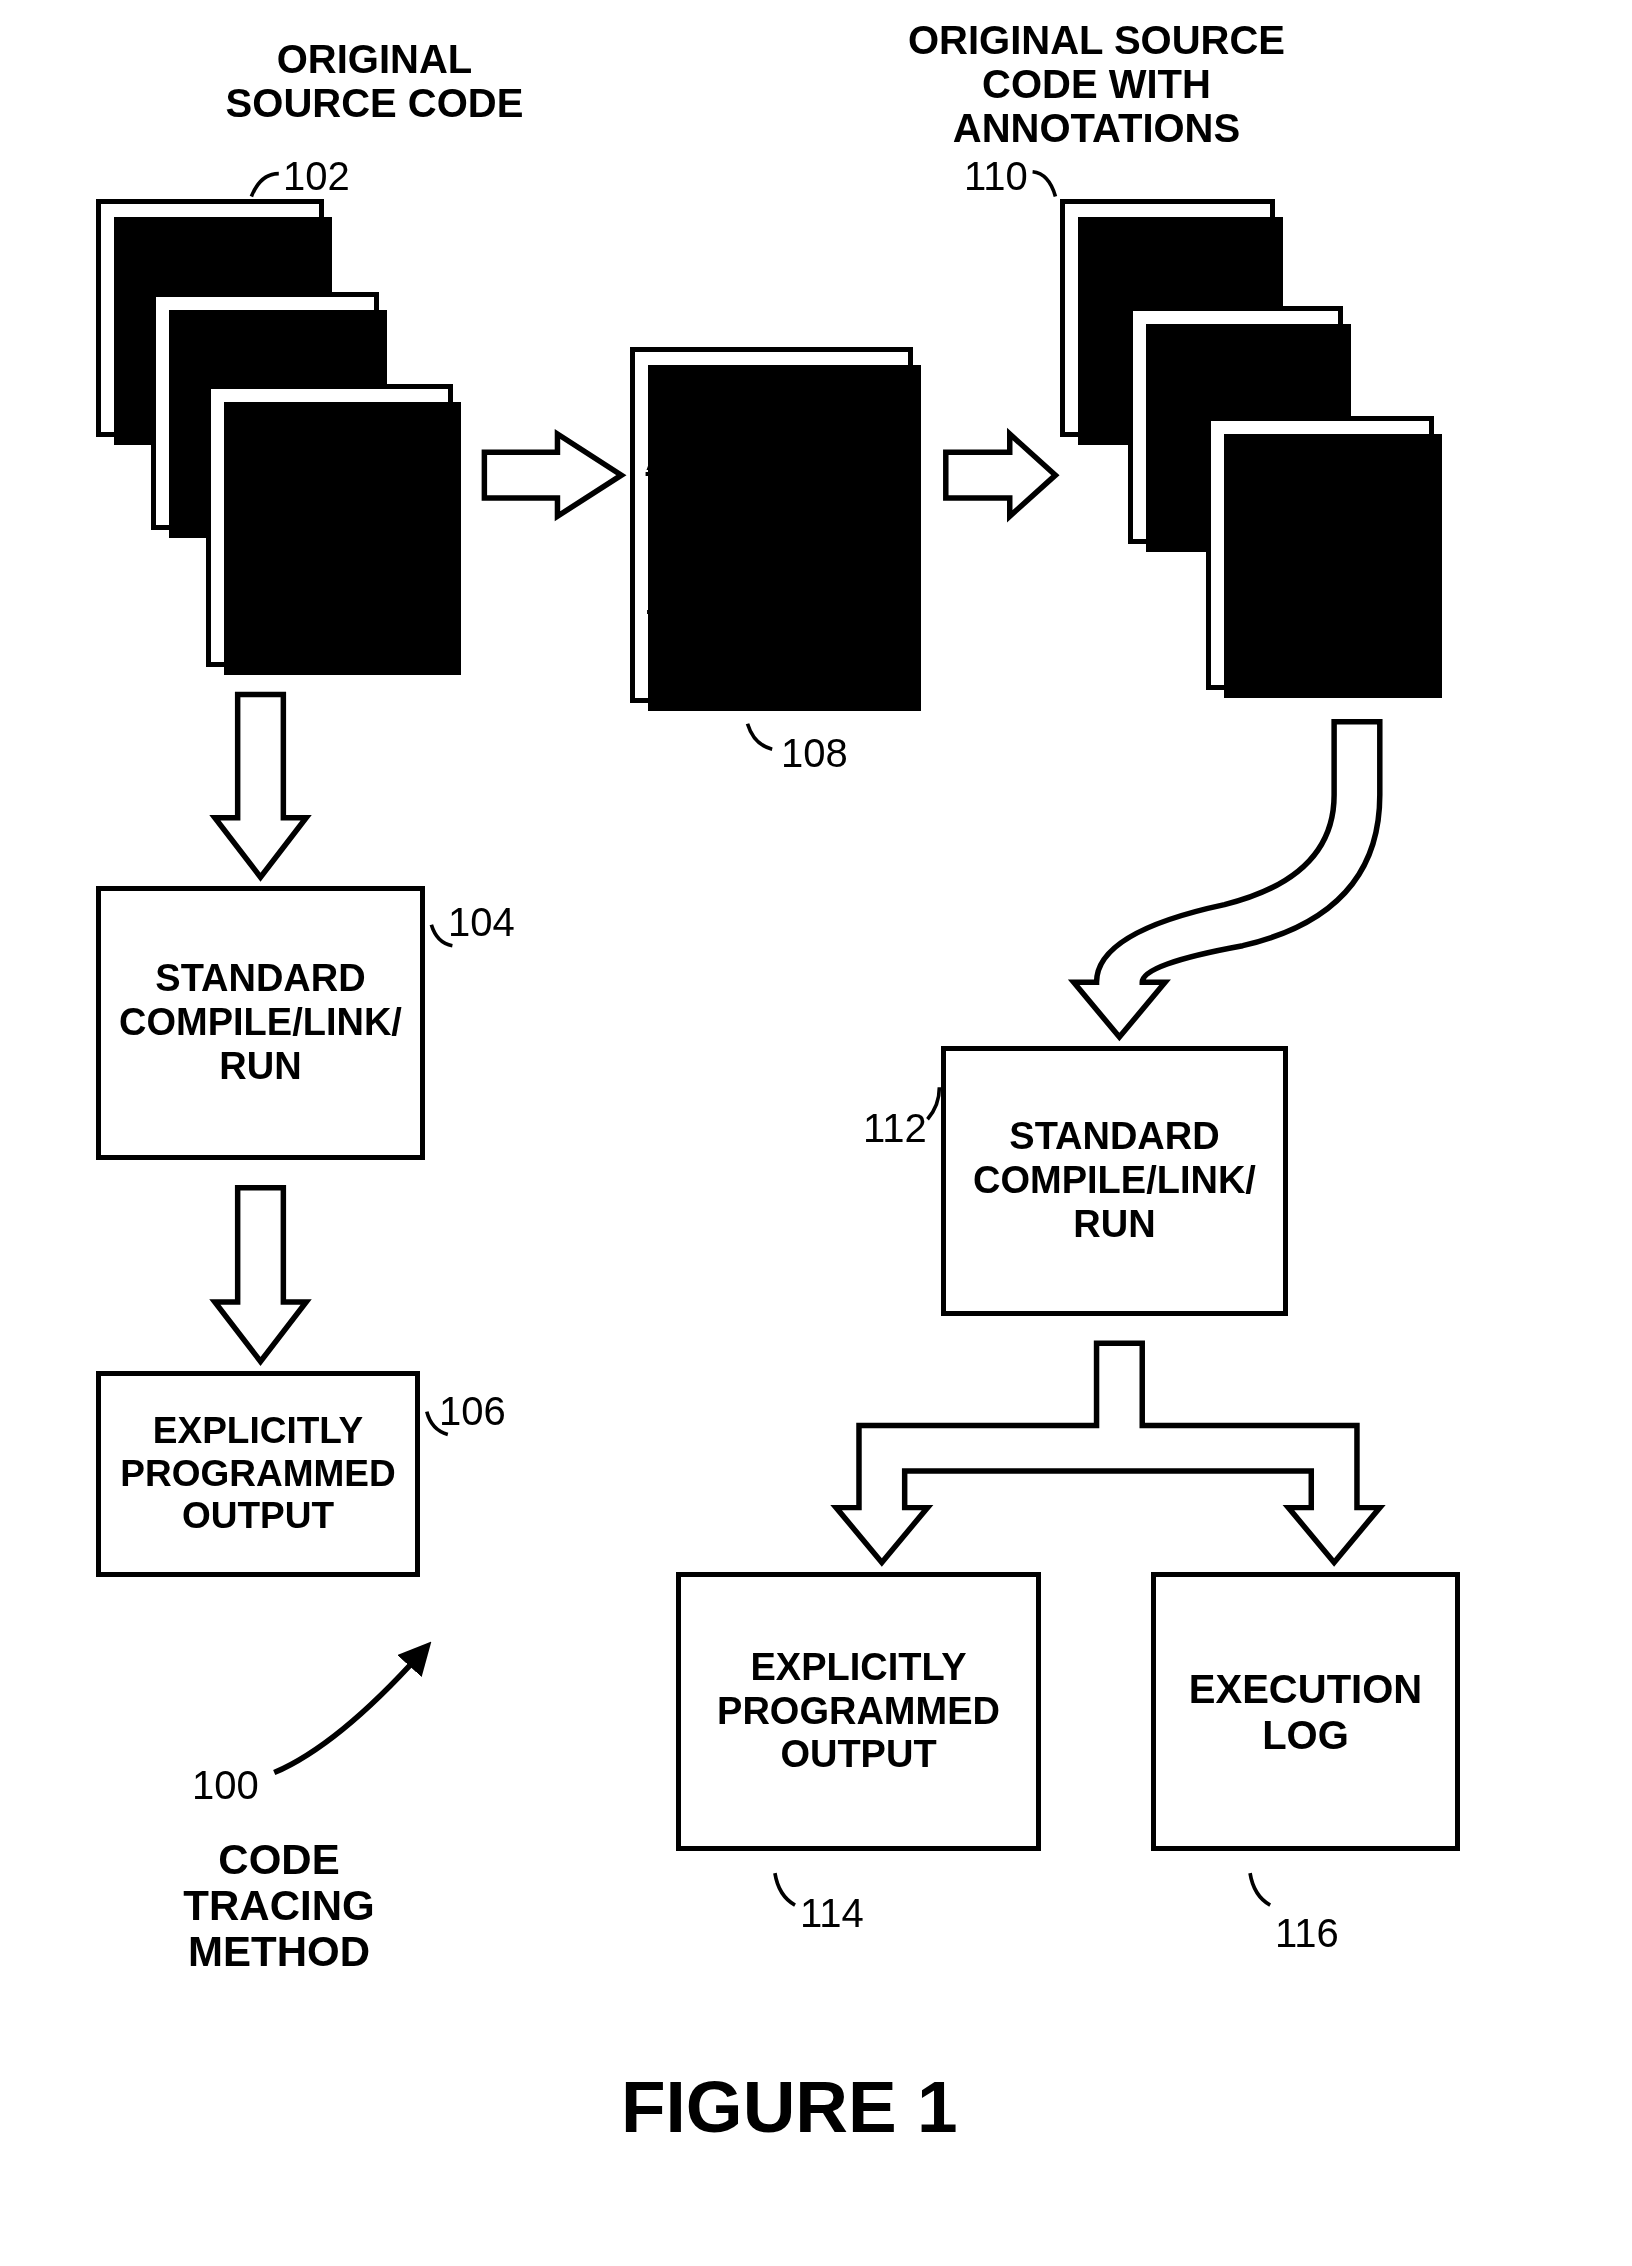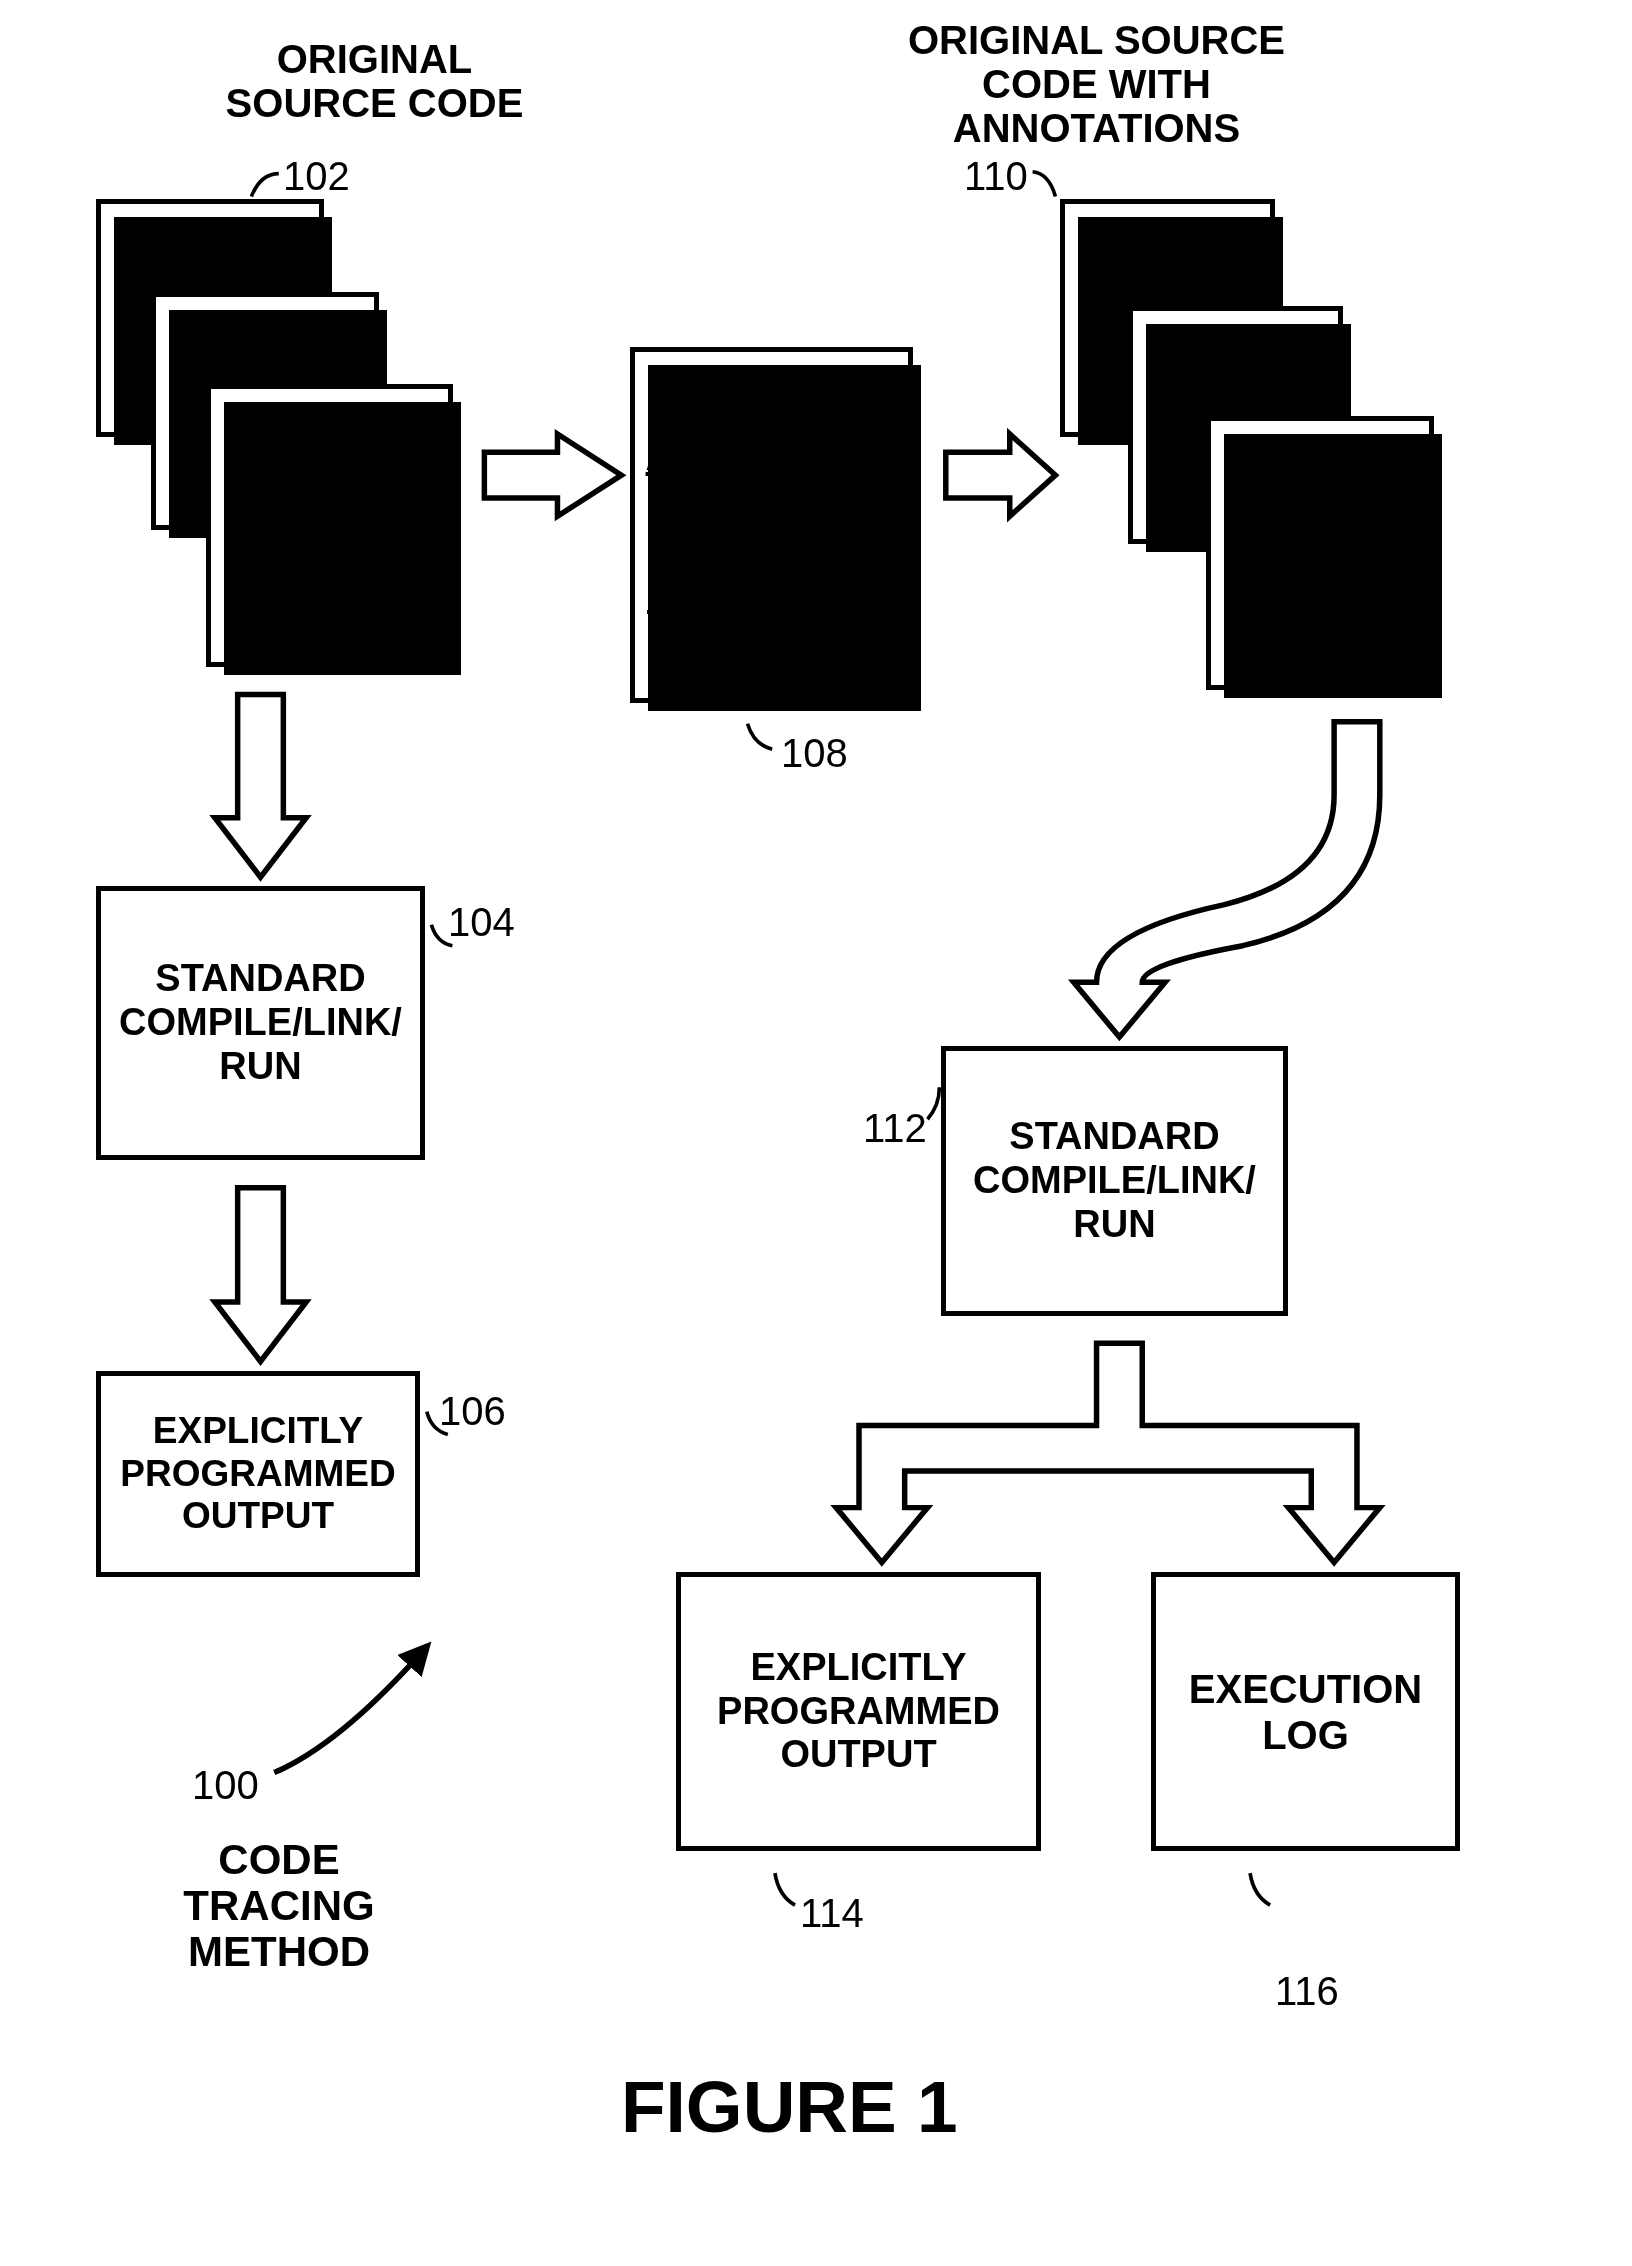--- a/index.html
+++ b/index.html
@@ -136,21 +136,21 @@
   <div class="ref" style="left:863px; top:1106px;">112</div>
 
   <div class="box shadow" style="left:676px; top:1572px; width:365px; height:279px; font-size:38px;">
     <span>EXPLICITLY<br>PROGRAMMED<br>OUTPUT</span>
   </div>
   <div class="ref" style="left:800px; top:1891px;">114</div>
 
   <div class="box shadow" style="left:1151px; top:1572px; width:309px; height:279px; font-size:40px;">
     <span>EXECUTION<br>LOG</span>
   </div>
-  <div class="ref" style="left:1275px; top:1969px;">116</div>
+  <div class="ref" style="left:1275px; top:1911px;">116</div>
 
   <div class="ref" style="left:192px; top:1763px;">100</div>
   <div class="label" style="left:174px; top:1818px; width:210px; font-size:42px;margin-top:19px;">CODE<br>TRACING<br>METHOD</div>
 
   <div class="figcap" style="left:621px; top:2065px;">FIGURE 1</div>
 
   <svg class="overlay" viewBox="0 0 1787 2480">
     <defs>
       <marker id="arrowhead" markerWidth="6" markerHeight="6" refX="3" refY="3" orient="auto">
         <path d="M0,0 L6,3 L0,6 Z" fill="#000"></path>

